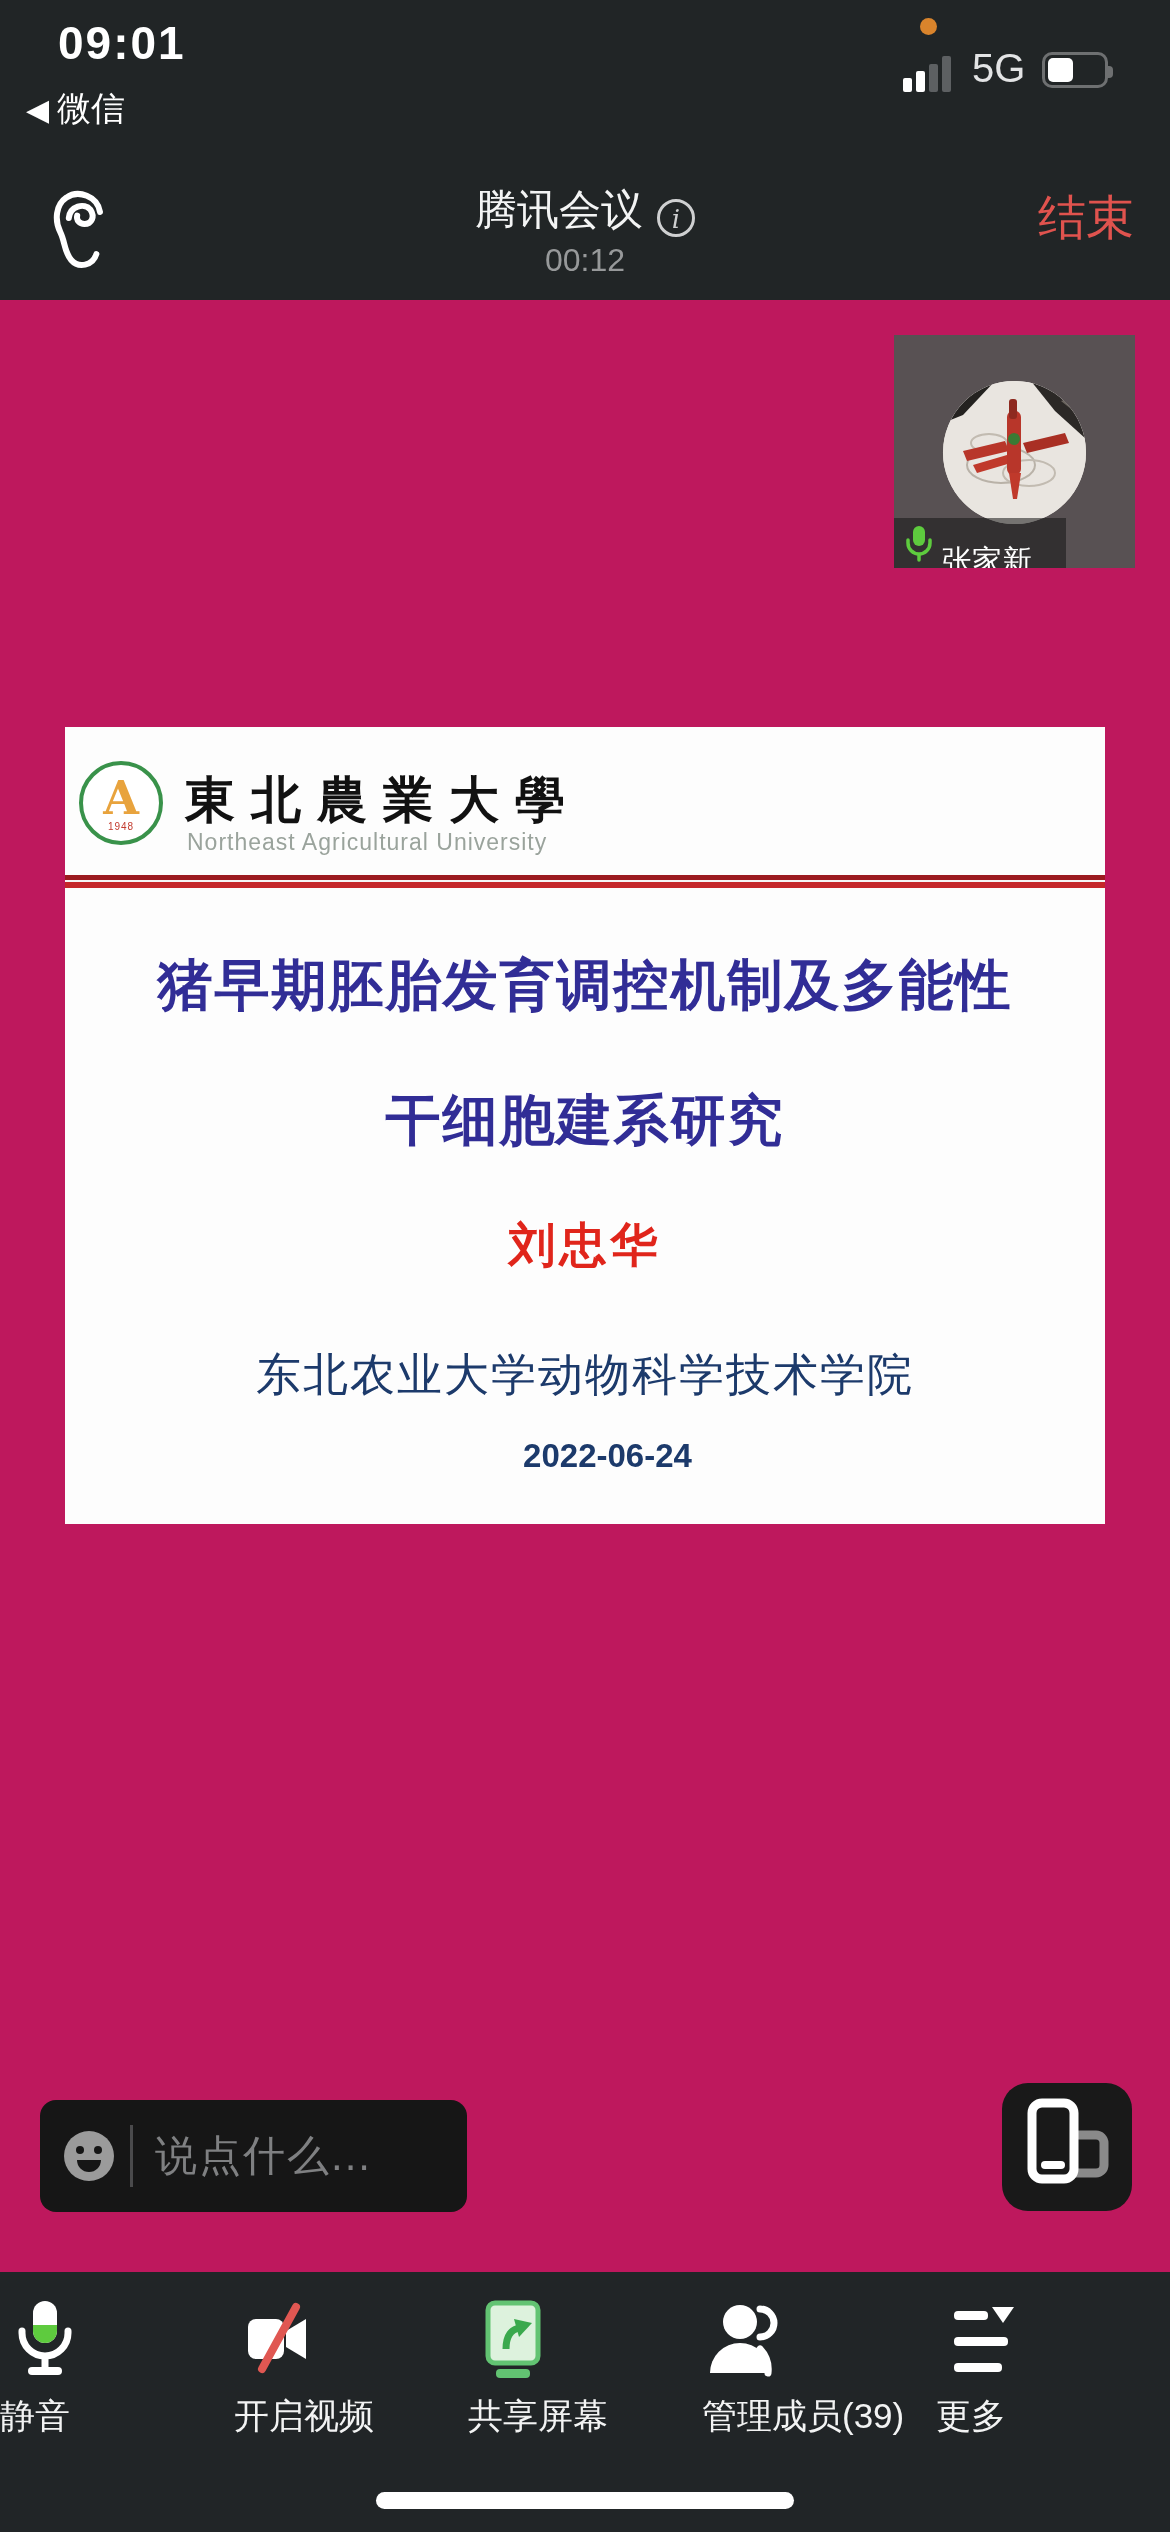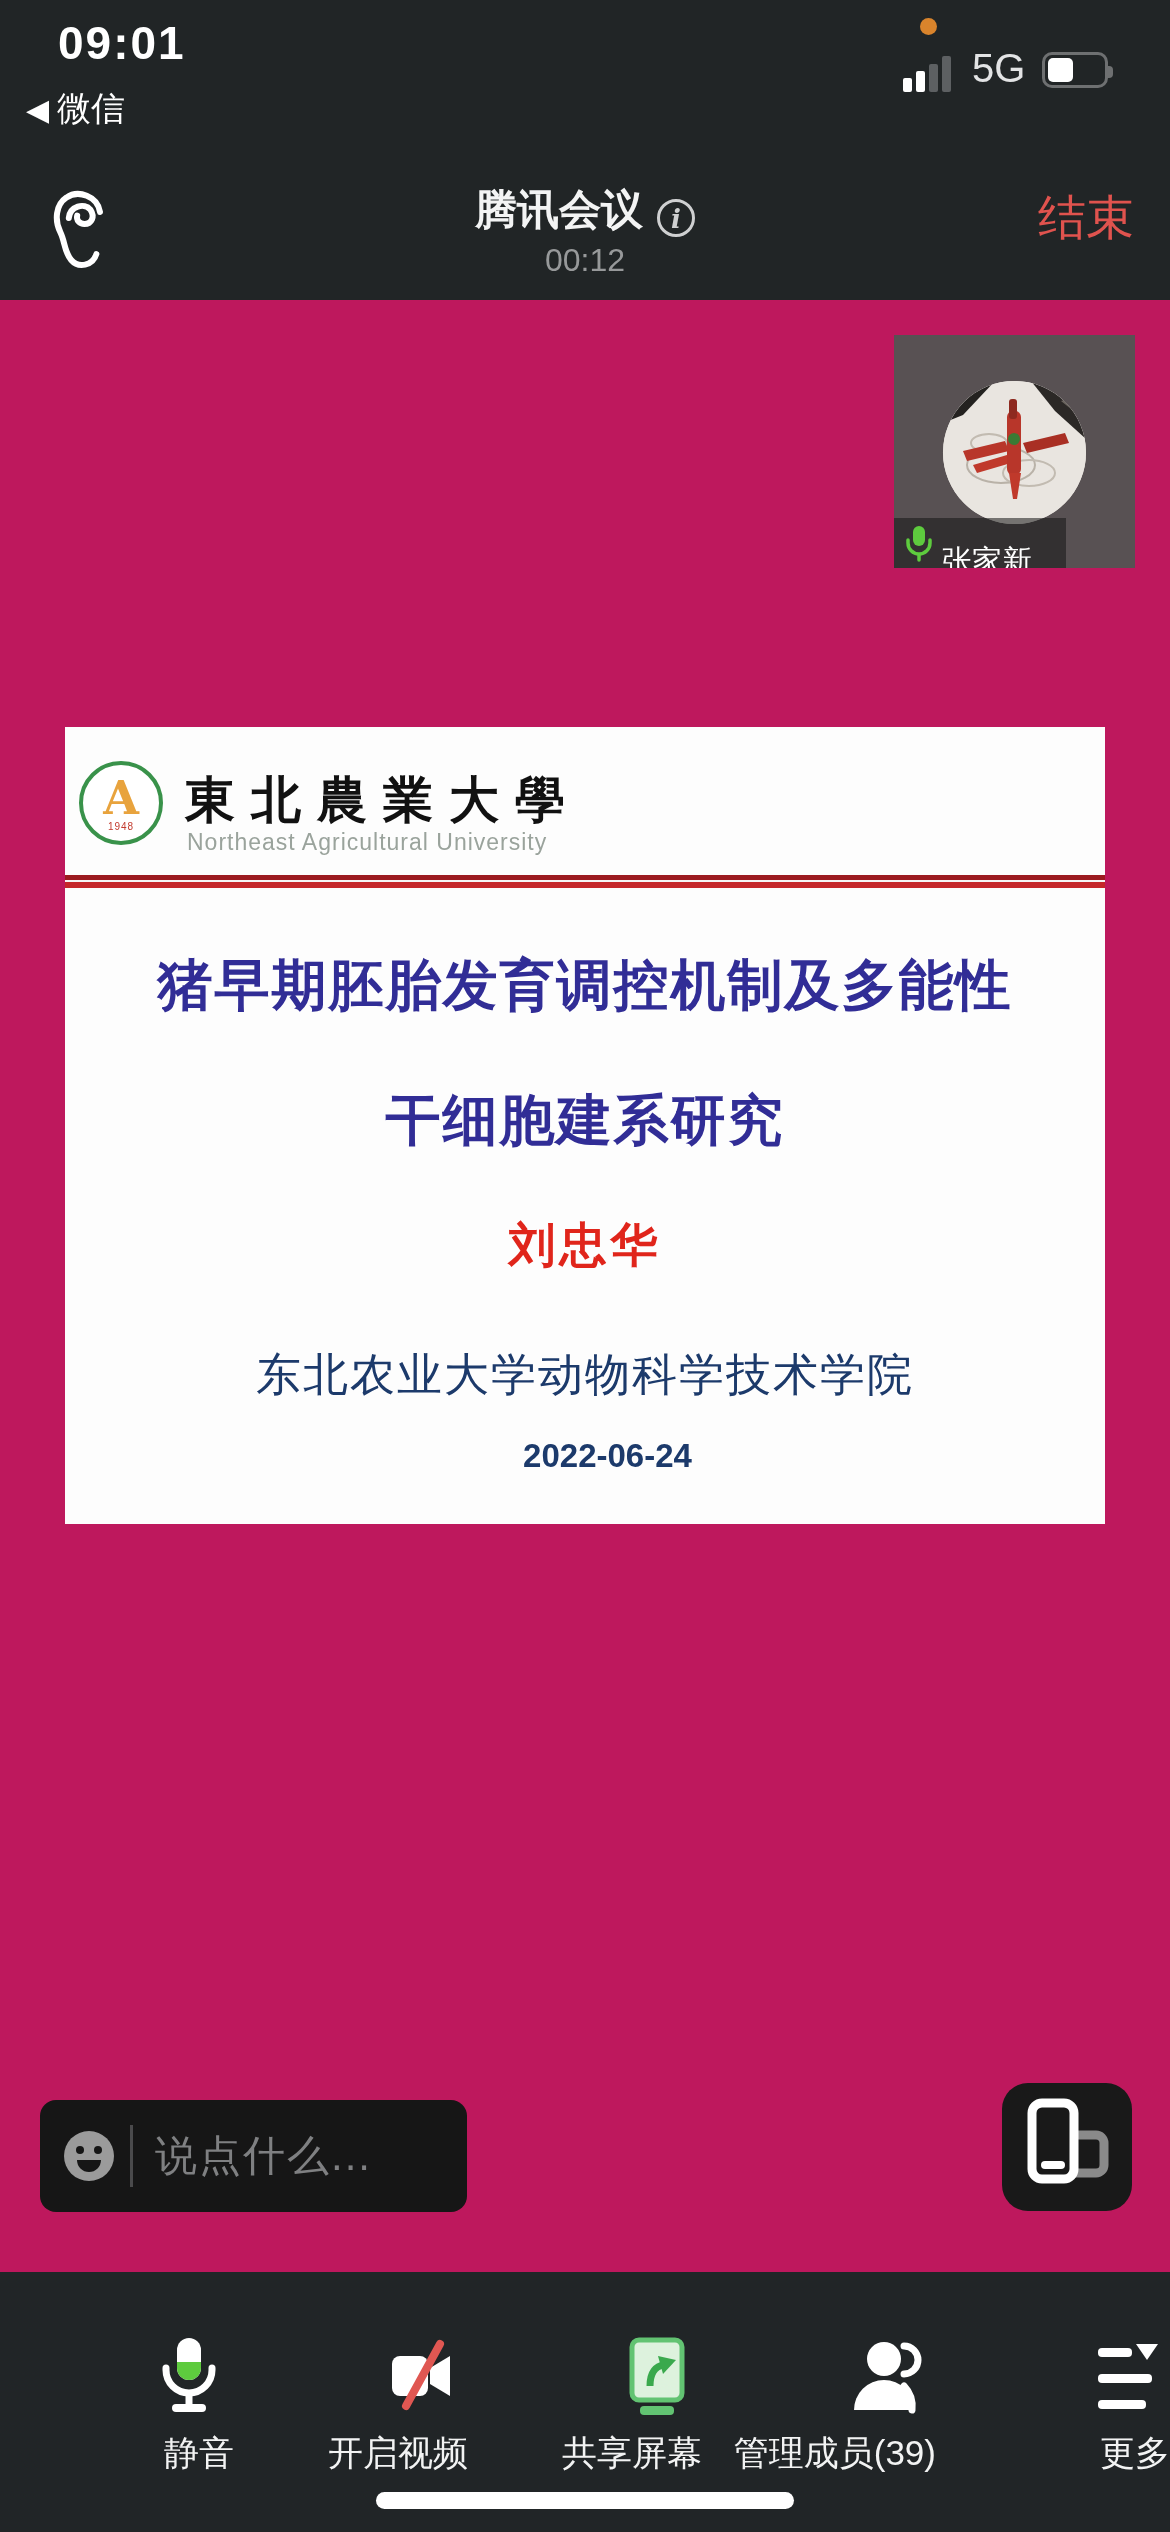--- a/index.html
+++ b/index.html
@@ -18,21 +18,21 @@
   .signal .b2 { height:21px; background:#fff; }
   .signal .b3 { height:28px; background:#5d6062; }
   .signal .b4 { height:36px; background:#5d6062; }
   .net-label { position:absolute; left:972px; top:46px; color:#e3e4e5; font-size:40px; font-weight:500; }
   .battery { position:absolute; left:1042px; top:52px; width:66px; height:36px; border:3px solid #6e7071; border-radius:10px; padding:3px; }
   .battery .fill { width:46%; height:100%; background:#fff; border-radius:5px; }
   .battery .cap { position:absolute; right:-8px; top:11px; width:5px; height:12px; background:#6e7071; border-radius:0 4px 4px 0; }
 
   .header-row { position:absolute; left:0; top:170px; width:1170px; height:130px; }
   .ear-btn { position:absolute; left:52px; top:18px; width:60px; height:84px; }
-  .meeting-title-wrap { position:absolute; left:0; top:12px; width:1170px; text-align:center; color:#f3f4f4; font-size:42px;font-weight:bold; }
+  .meeting-title-wrap { position:absolute; left:0; top:12px; width:1170px; text-align:center; color:#f3f4f4; font-size:42px; }
   .meeting-title-wrap .info-icon { display:inline-block; width:38px; height:38px; border:3px solid #cfd0d1; border-radius:50%; font-size:26px; line-height:34px; color:#cfd0d1; text-align:center; vertical-align:-4px; margin-left:14px; font-family:"DejaVu Serif", serif; font-style:italic; }
   .timer { position:absolute; left:0; top:72px; width:1170px; text-align:center; color:#97999a; font-size:32px; }
   .end-btn { position:absolute; right:36px; top:16px; color:#e0534e; font-size:48px; }
 
   
   .video-tile { position:absolute; left:894px; top:335px; width:241px; height:233px; background:#585153; overflow:hidden; }
   .avatar { position:absolute; left:49px; top:46px; width:143px; height:143px; border-radius:50%; overflow:hidden; background:#e9e5e0; }
   .name-bar { position:absolute; left:0; bottom:0; width:172px; height:50px; background:rgba(22,22,22,0.55); display:flex; align-items:center; padding-left:10px; gap:8px; }
   .name-bar .pname { color:#fff; font-size:30px; white-space:nowrap;margin-top:36px; }
 
@@ -55,21 +55,21 @@
   .chat-bar { position:absolute; left:40px; top:2100px; width:427px; height:112px; background:#161616; border-radius:16px; display:flex; align-items:center; }
   .chat-divider { width:3px; height:62px; background:#4a4a4c; margin-left:14px; }
   .chat-placeholder { color:#7f8082; font-size:42px; margin-left:22px; letter-spacing:2px; }
   .emoji-wrap { margin-left:22px; width:54px; height:54px; }
 
   
   .rotate-btn { position:absolute; left:1002px; top:2083px; width:130px; height:128px; background:#191919; border-radius:26px; }
 
   
   .toolbar { position:absolute; left:0; top:2272px; width:1170px; height:260px; background:#212527; display:flex; }
-  .tool-item { flex:1 1 0; display:flex; flex-direction:column; align-items:flex-end; padding-top:16px;margin-top:44px; }
+  .tool-item { flex:1 1 0; display:flex; flex-direction:column; align-items:flex-start; padding-top:23px; }
   .tool-icon { width:90px; height:90px; }
   .tool-label { margin-top:8px; color:#f2f3f3; font-size:35px; white-space:nowrap; }
   .home-indicator { position:absolute; left:376px; top:220px; width:418px; height:17px; border-radius:9px; background:#fff; }
 </style>
 </head>
 <body>
 
 <div class="phone">
 
   <div class="top-section">

